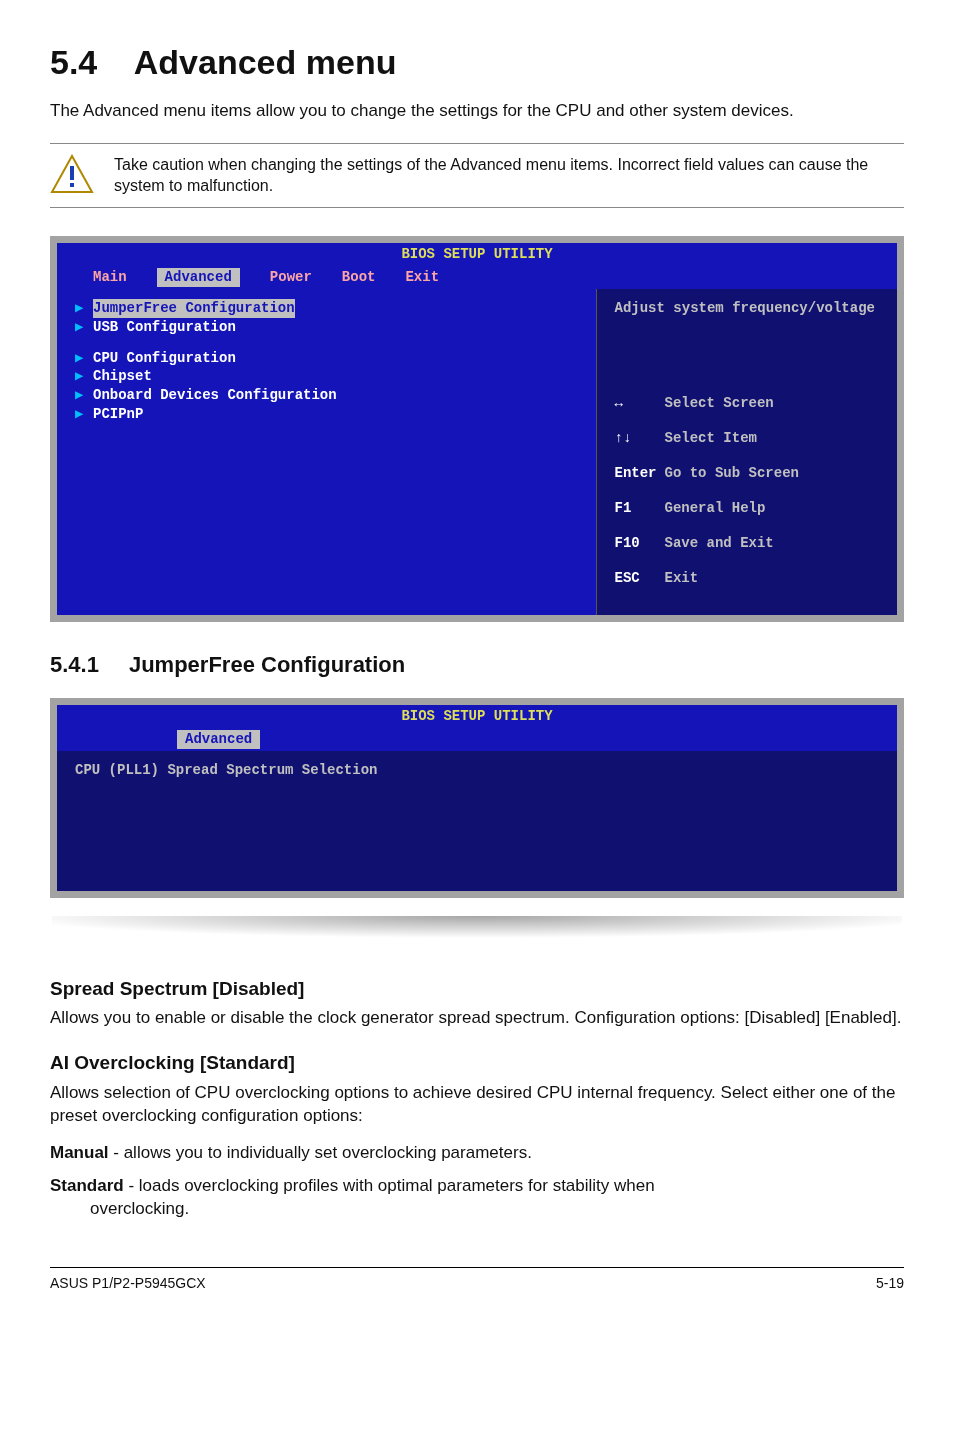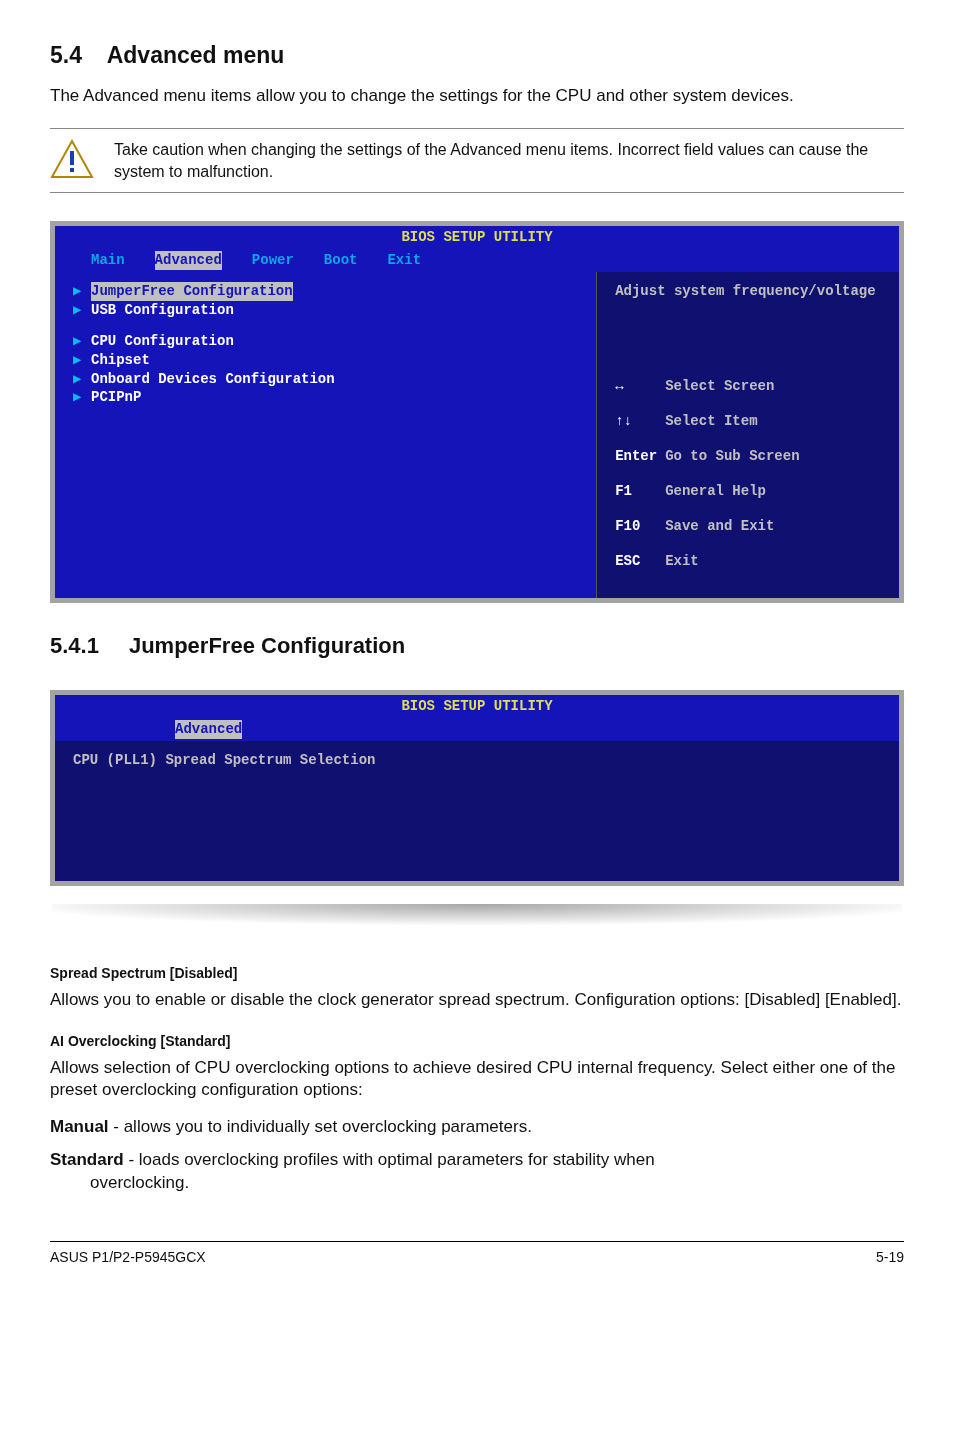--- a/index.html
+++ b/index.html
@@ -5,49 +5,49 @@
   * { box-sizing: border-box; }
   body {
     margin: 0;
     padding: 40px 50px;
     font-family: Arial, Helvetica, sans-serif;
     color: #111;
     font-size: 17px;
     line-height: 1.35;
     width: 954px;
   }
-  h1.section-title { font-size: 23px; font-weight: bold; margin: 0 0 14px 0; }
+  h1.section-title { font-size: 34px; font-weight: bold; margin: 0 0 14px 0; }
   p.intro { margin: 0 0 20px 0; }
   .caution-box { display: flex; align-items: flex-start; border-top: 1px solid #888; border-bottom: 1px solid #888; padding: 10px 0; margin-bottom: 28px; }
   .caution-icon { width: 44px; height: 40px; margin-right: 20px; flex-shrink: 0; }
   .caution-text { font-size: 16px; }
-  .bios { font-family: "Courier New", monospace; font-size: 14px; font-weight: bold; margin: 11px 0 28px 0; border: 5px solid #a3a3a3; }
+  .bios { font-family: "Courier New", monospace; font-size: 14px; font-weight: bold; margin: 0 0 28px 0; border: 7px solid #a3a3a3; }
   .bios .title-bar { background: #1414b8; color: #dede5a; text-align: center; padding: 2px 0; }
   .bios .tabs { background: #1414b8; color: #c0c0c0; padding: 2px 0; display: flex; gap: 30px; padding-left: 36px; position: relative; }
-  .bios .tabs .tab { color: #0ea5e9; }
-  .bios .tabs .tab.active { background: #c0c0c0; color: #1414b8; padding: 0 0; }
+  .bios .tabs .tab { color: #fca5a5; }
+  .bios .tabs .tab.active { background: #c0c0c0; color: #1414b8; padding: 0 8px; }
   .bios .tabs.single { justify-content: flex-start; padding-left: 120px; }
   .bios .body { display: flex; min-height: 230px; }
   .bios .left { flex: 1.9; background: #1414b8; color: #fff; padding: 10px 18px; border-right: 1px solid #555; }
   .bios .right { flex: 1; background: #101070; color: #c0c0c0; padding: 10px 18px; position: relative; }
   .bios .menu-item { display: flex; align-items: baseline; }
   .bios .menu-arrow { width: 18px; color: #00beff; }
   .bios .menu-item.selected .menu-label { background: #c0c0c0; color: #1414b8; }
   .bios .right .help-top { margin-bottom: 60px; }
   .bios .keys { white-space: pre; line-height: 1.25; }
   .bios .keys .k { color: #fff; display: inline-block; width: 50px; }
   .bios .footer { background: #5a5ad0; color: #fff; text-align: center; padding: 2px 0; }
   .bios.small .body { min-height: 140px; }
   .bios.small .left .kv { display: flex; }
   .bios.small .left .kv .klabel { width: 250px; }
   .bios.small .left .kv.selected .klabel, .bios.small .left .kv.selected .kval { background:#c0c0c0; color:#1414b8; }
   .curve-shadow { height: 24px; margin: -10px 2px 36px 2px; background: radial-gradient(ellipse 55% 22px at 50% 0, rgba(0,0,0,.35), rgba(0,0,0,0)); }
   h2.sub-title { font-size: 22px; font-weight: bold; margin: 0 0 18px 0; }
   .numbered { display:flex; gap: 30px; align-items:flex-start; }
-  h3.item-title { font-size: 14px; font-weight: bold; margin: 20px 0 6px 0; }
+  h3.item-title { font-size: 19px; font-weight: bold; margin: 20px 0 6px 0; }
   p.item-body { margin: 0 0 14px 0; }
   p.opt { margin: 0 0 10px 0; }
   p.opt .b { font-weight: bold; }
   .indent { margin-left: 40px; display:block; }
   .page-footer { border-top: 1px solid #000; margin-top: 46px; padding-top: 6px; display: flex; justify-content: space-between; font-size: 14px; }
 </style>
 </head>
 <body>
 
 <h1 class="section-title">

